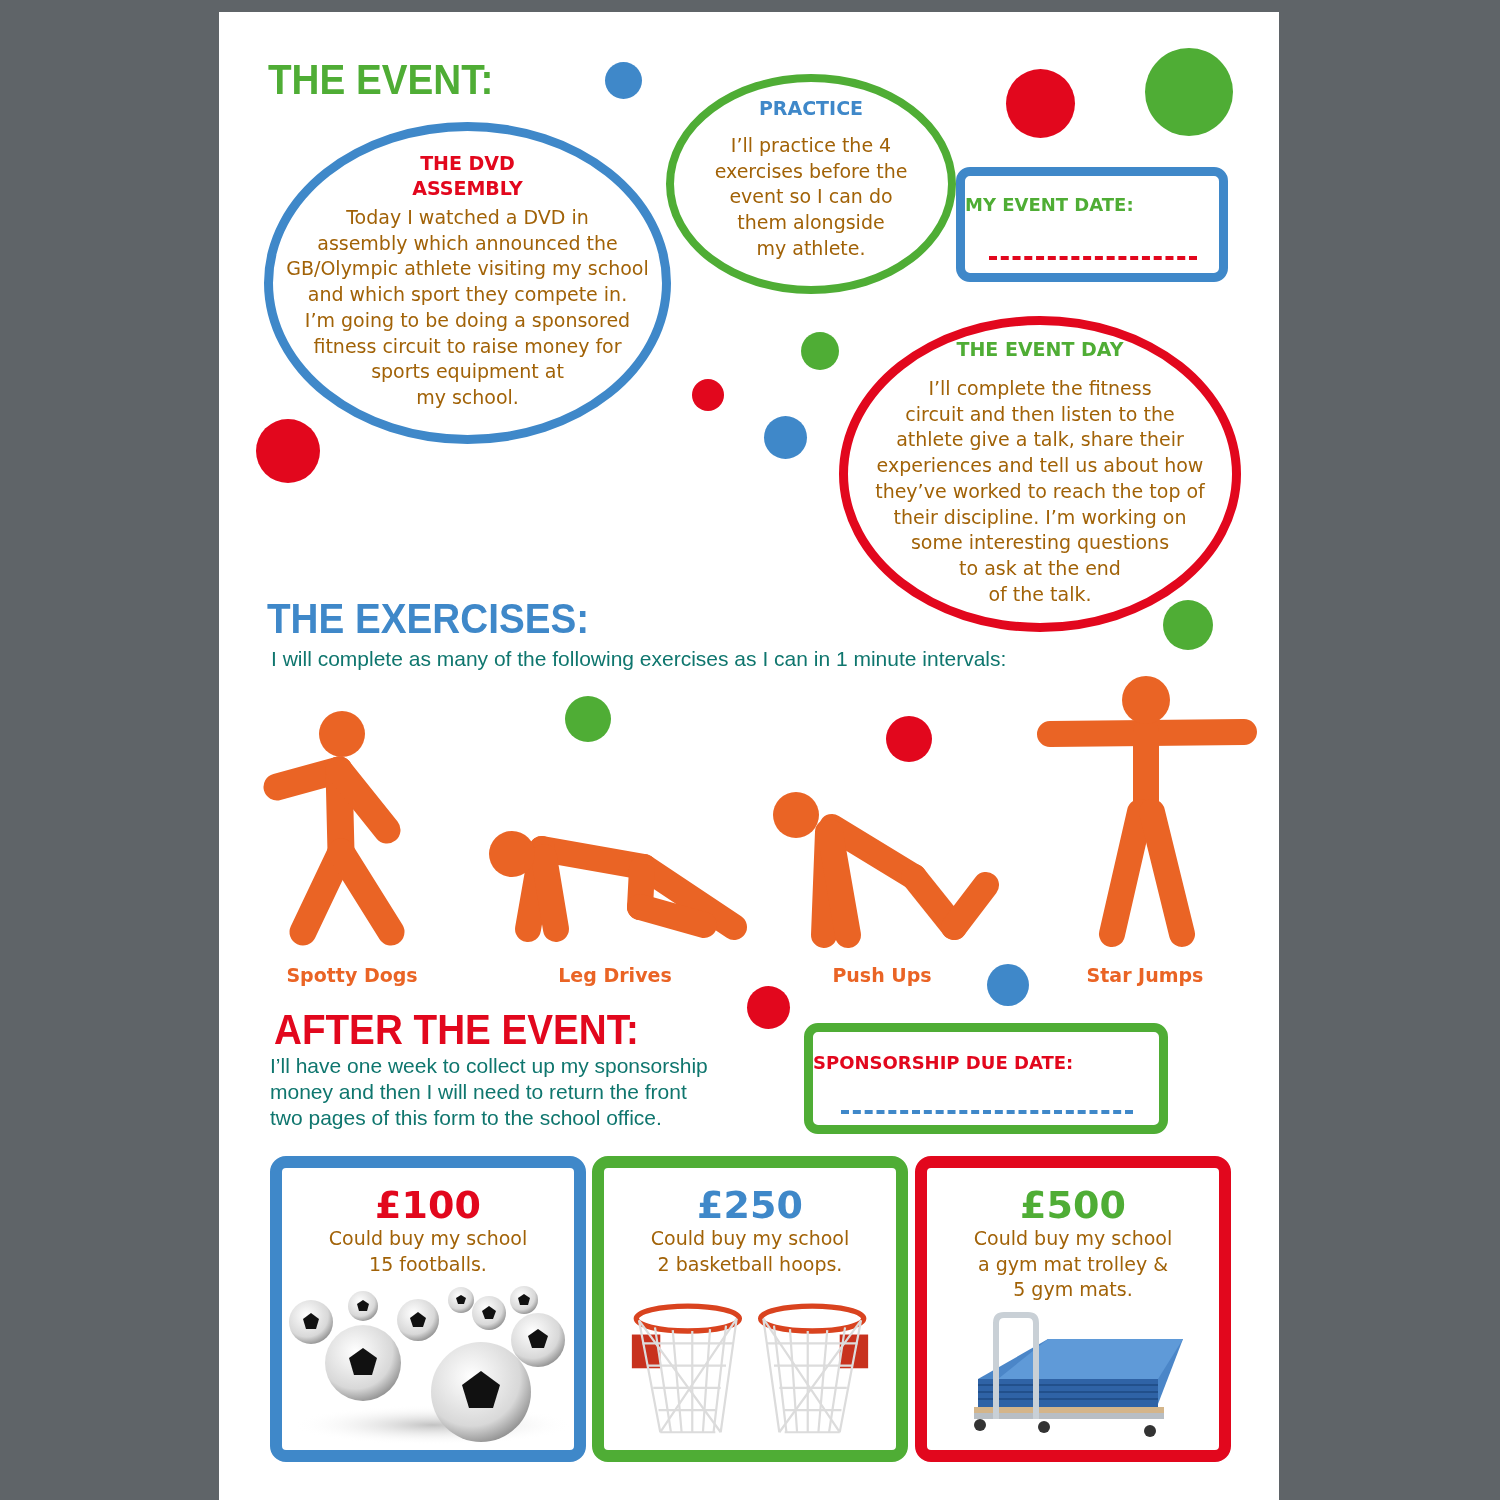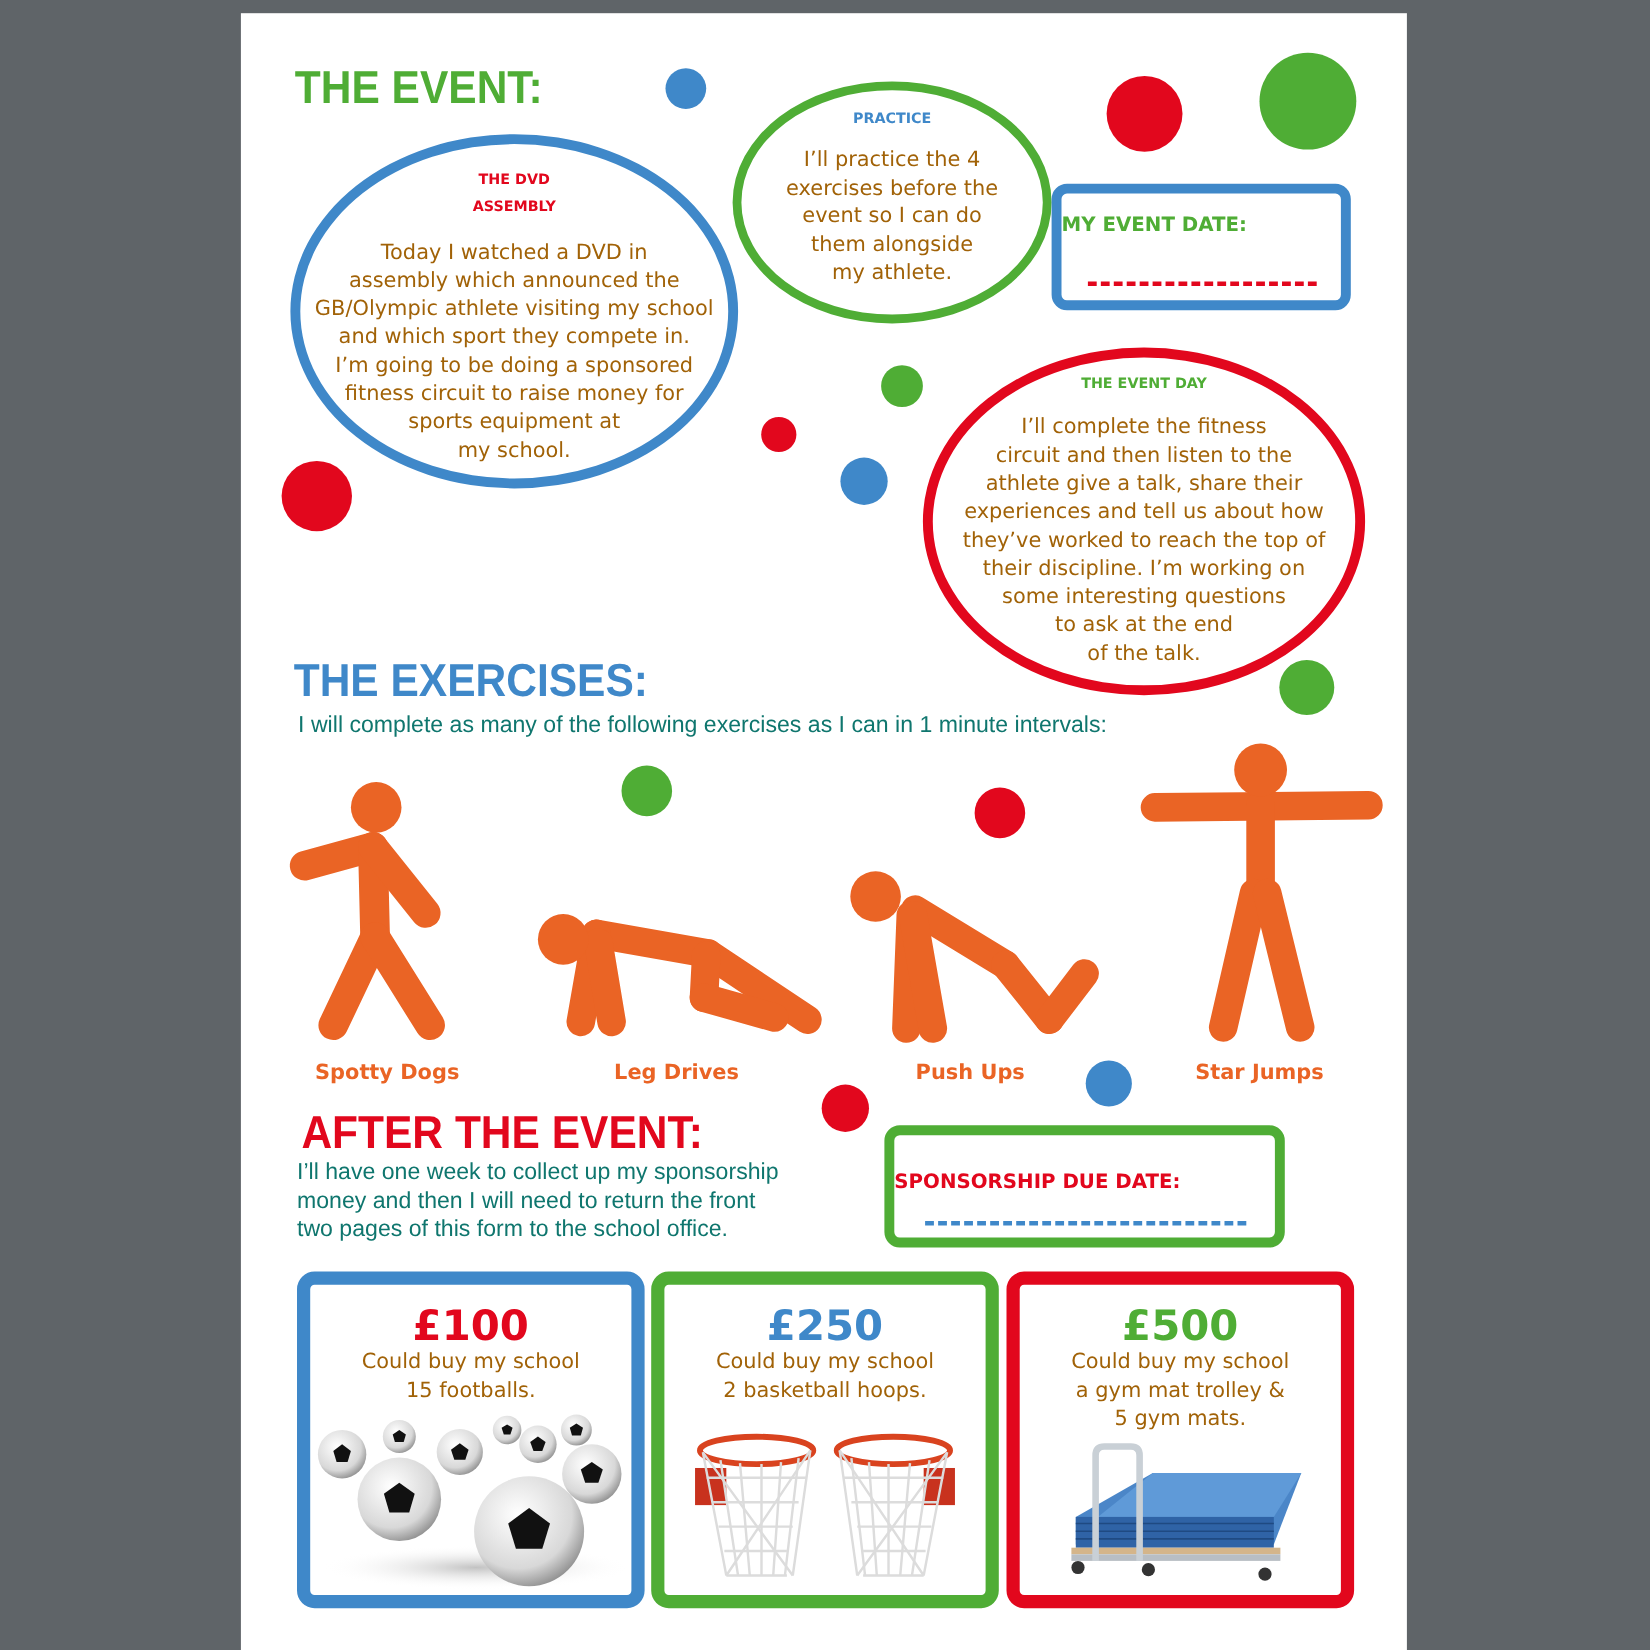--- a/index.html
+++ b/index.html
@@ -6,21 +6,21 @@
   html, body { width: 1500px; height: 1500px; background: #5f6468; overflow: hidden; }
   body { font-family: "DejaVu Sans", "Liberation Sans", sans-serif; color: #1a1a1a; }
   .page { position: absolute; left: 219px; top: 12px; width: 1060px; height: 1500px; background: #ffffff; }
   .abs { position: absolute; }
   .dot { position: absolute; border-radius: 50%; }
   .green { color: #4fad35; }
   .blue { color: #3f88c9; }
   .red { color: #e2071d; }
   .h-big { font-family: "Liberation Sans", sans-serif; font-weight: bold; font-size: 42px; letter-spacing: 0px; transform: scaleX(0.92); transform-origin: left; }
   .oval { position: absolute; border-radius: 50%; background: #fff; display: flex; flex-direction: column; align-items: center; text-align: center; }
-  .oval .title { font-weight: bold; font-size: 13px; line-height: 25px; }
+  .oval .title { font-weight: bold; font-size: 19px; line-height: 25px; }
   .oval .body { font-size: 19px; line-height: 25.7px; color: #a16207; }
   .field-box { position: absolute; border-radius: 14px; background: #fff; display: flex; flex-direction: column; align-items: flex-start; }
   .field-box .label { font-weight: bold; font-size: 18px; }
   .field-box .dashes { position: absolute; height: 0; }
   .intro { font-family: "Liberation Sans", sans-serif; font-size: 21px; line-height: 26px; color: #0f766e; }
   .ex-label { position: absolute; font-weight: bold; font-size: 19px; color: #ea6425; text-align: center; width: 200px; }
   .card { position: absolute; border-radius: 16px; background: #fff; display: flex; flex-direction: column; align-items: center; text-align: center; overflow: hidden; }
   .card .price { font-weight: bold; font-size: 38px; line-height: 42px; margin-top: 16px; }
   .card .desc { font-size: 19px; line-height: 25.5px; color: #a16207; }
 </style>
@@ -39,21 +39,21 @@
   <div class="dot" style="left:944px;top:588px;width:50px;height:50px;background:#4fad35;"></div>
   <div class="dot" style="left:346px;top:684px;width:46px;height:46px;background:#4fad35;"></div>
   <div class="dot" style="left:667px;top:704px;width:46px;height:46px;background:#e2071d;"></div>
   <div class="dot" style="left:528px;top:974px;width:43px;height:43px;background:#e2071d;"></div>
   <div class="dot" style="left:768px;top:952px;width:42px;height:42px;background:#3f88c9;"></div>
 
   <div class="abs h-big green" style="left:49px;top:44px;">THE EVENT:</div>
 
   <div class="oval" style="left:45px;top:110px;width:407px;height:322px;border:9px solid #3f88c9;padding-top:20px;">
     <div class="title red">THE DVD</div>
-    <div class="title red" style="margin-bottom:16px;">ASSEMBLY</div>
+    <div class="title red" style="margin-bottom:4px;">ASSEMBLY</div>
     <div class="body">Today I watched a DVD in</div>
     <div class="body">assembly which announced the</div>
     <div class="body">GB/Olympic athlete visiting my school</div>
     <div class="body">and which sport they compete in.</div>
     <div class="body">I’m going to be doing a sponsored</div>
     <div class="body">fitness circuit to raise money for</div>
     <div class="body">sports equipment at</div>
     <div class="body">my school.</div>
   </div>
 
@@ -138,21 +138,21 @@
   <div class="ex-label" style="left:563px;top:952px;">Push Ups</div>
   <div class="ex-label" style="left:826px;top:952px;">Star Jumps</div>
 
   <div class="abs h-big red" style="left:55px;top:994px;">AFTER THE EVENT:</div>
   <div class="abs" style="left:51px;top:1041px;">
     <div class="intro">I’ll have one week to collect up my sponsorship</div>
     <div class="intro">money and then I will need to return the front</div>
     <div class="intro">two pages of this form to the school office.</div>
   </div>
 
-  <div class="field-box" style="left:585px;top:1011px;width:364px;height:111px;border:9px solid #4fad35;padding-top:32px;">
+  <div class="field-box" style="left:585px;top:1011px;width:364px;height:111px;border:9px solid #4fad35;padding-top:20px;">
     <div class="label red">SPONSORSHIP DUE DATE:</div>
     <div style="position:absolute;left:20px;right:20px;top:52px;height:30px;"></div>
     <div class="dashes" style="left:28px;right:26px;top:78px;border-top:4px dashed #3f88c9;"></div>
   </div>
 
   <div class="card" style="left:51px;top:1144px;width:316px;height:306px;border:12px solid #3f88c9;">
     <div class="price red">£100</div>
     <div class="desc">Could buy my school</div>
     <div class="desc">15 footballs.</div>
     <svg width="290" height="160" viewBox="0 0 290 160" style="margin-top:8px;">

